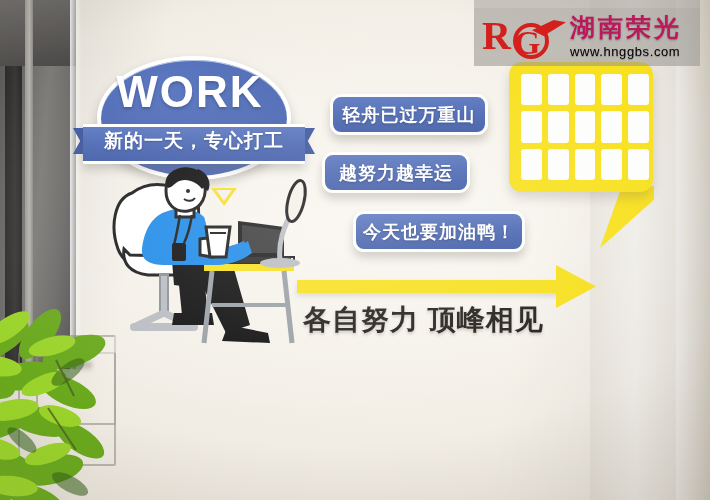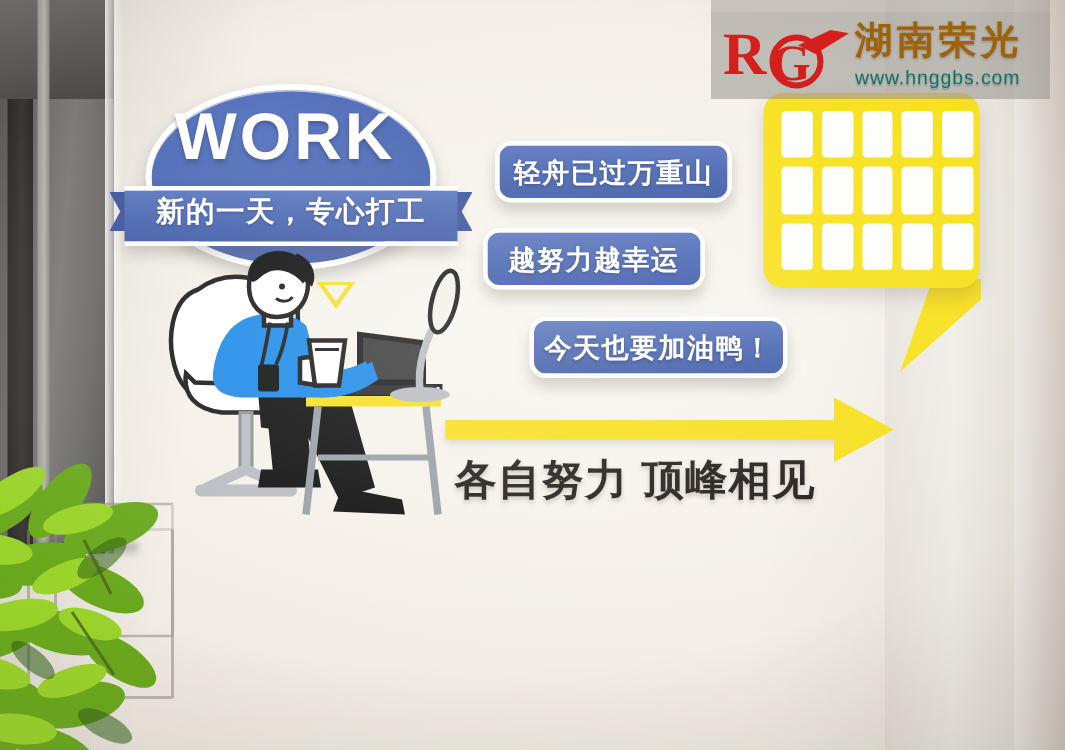--- a/index.html
+++ b/index.html
@@ -191,26 +191,26 @@
   .wm-ring{
     position:absolute;left:33px;top:9px;width:28px;height:28px;
     border:4px solid #d4201d;border-radius:50%;
   }
   .wm-swoosh{
     position:absolute;left:52px;top:6px;width:34px;height:16px;
     background:#d4201d;clip-path:polygon(0 64%,64% 0,100% 14%,34% 100%);
   }
   .wm-txt{margin-left:4px;}
   .wm-cn{
-    color:#a16207;font-size:25px;font-weight:700;letter-spacing:3px;line-height:1.05;
+    color:#be185d;font-size:25px;font-weight:700;letter-spacing:3px;line-height:1.05;
     text-shadow:0 1px 2px rgba(0,0,0,.28);
     font-family:"Liberation Serif","DejaVu Serif",serif;
   }
   .wm-url{
-    color:#0f766e;font-size:13px;letter-spacing:.6px;margin-top:2px;
+    color:#000000;font-size:13px;letter-spacing:.6px;margin-top:2px;
     text-shadow:0 1px 1px rgba(0,0,0,.25);
   }
   .wm-topbar{
     position:absolute;left:474px;top:0;width:226px;height:8px;
     background:rgba(150,146,140,.45);
   }
 </style>
 </head>
 <body>
 

